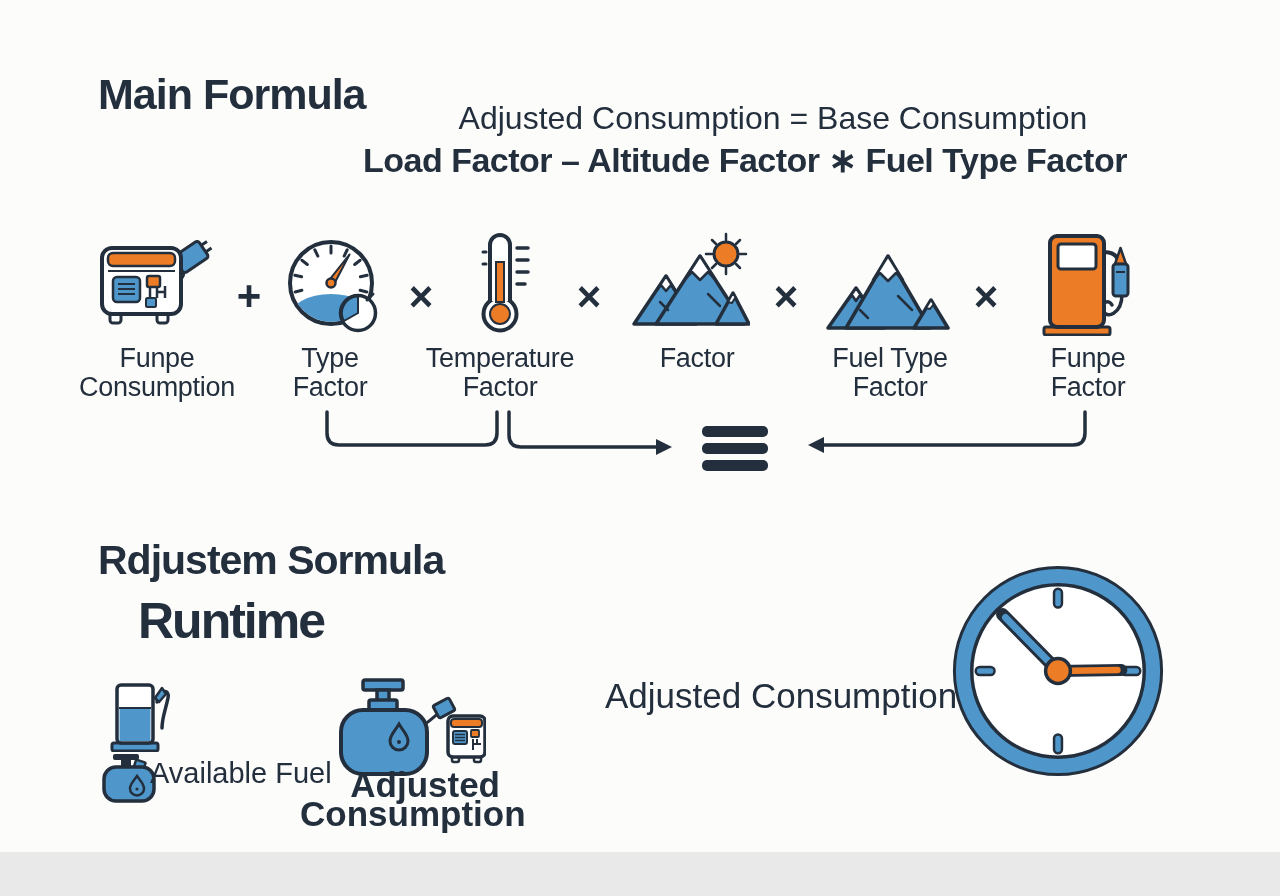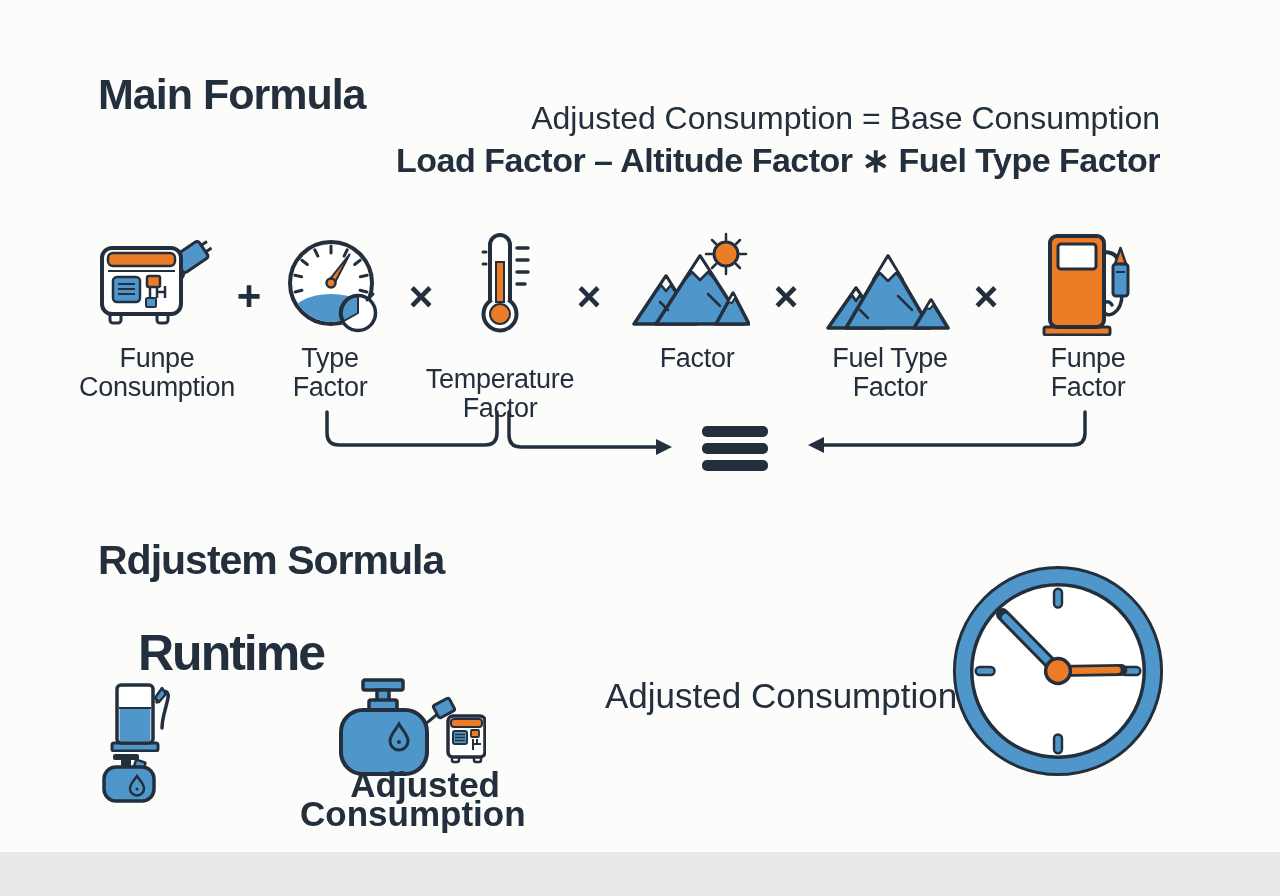--- a/index.html
+++ b/index.html
@@ -4,27 +4,27 @@
 <style>
   html,body{margin:0;padding:0;background:#e9e9e9;}
   .canvas{
     position:relative;width:1280px;height:852px;overflow:hidden;
     background:#FCFCFB;color:#232F3D;
     font-family:"Liberation Sans",sans-serif;
   }
   .abs{position:absolute;}
   .ctr{transform:translate(-50%,-50%);}
   .main-title{font-size:43px;font-weight:bold;letter-spacing:-1px;}
-  .formula-block{width:830px;text-align:right;line-height:1.28;}
+  .formula-block{width:830px;text-align:center;line-height:1.28;}
   .formula-l1{font-size:32px;padding-left:56px;}
   .formula-l2{font-size:34px;font-weight:bold;letter-spacing:-0.5px;}
   .term-label{width:200px;text-align:center;font-size:27px;line-height:29px;letter-spacing:-0.3px;}
   .op{font-size:42px;font-weight:600;line-height:1;}
   .h2-title{font-size:41px;font-weight:bold;letter-spacing:-1px;}
-  .runtime-line{display:flex;align-items:baseline;gap:16px;margin-top:32px;}
+  .runtime-line{display:flex;align-items:baseline;gap:16px;}
   .runtime-word{font-size:50px;font-weight:bold;letter-spacing:-2px;}
   .runtime-rest{font-size:37px;}
   .denominator{font-size:35px;}
   .fuel-label{font-size:29px;}
   .tank-label{width:200px;text-align:right;font-size:35px;line-height:29px;font-weight:bold;}
   svg{display:block;}
 </style>
 </head>
 <body>
 
@@ -153,21 +153,21 @@
   <span class="abs ctr op" style="left:986px;top:297px;">×</span>
 
   <div class="abs term-label" style="left:57px;top:344px;">
     <div>Funpe</div>
     <div>Consumption</div>
   </div>
   <div class="abs term-label" style="left:230px;top:344px;">
     <div>Type</div>
     <div>Factor</div>
   </div>
-  <div class="abs term-label" style="left:400px;top:344px;margin-top:21px;">
+  <div class="abs term-label" style="left:400px;top:344px;">
     <div>Temperature</div>
     <div>Factor</div>
   </div>
   <div class="abs term-label" style="left:597px;top:344px;">
     <div>Factor</div>
   </div>
   <div class="abs term-label" style="left:790px;top:344px;">
     <div>Fuel Type</div>
     <div>Factor</div>
   </div>
@@ -210,20 +210,21 @@
 
   <svg class="abs" style="left:101px;top:751px;" width="56" height="52" viewBox="0 0 56 52">
     <rect x="12" y="3" width="26" height="6" rx="2" fill="#232F3D"></rect>
     <rect x="20" y="8" width="10" height="9" fill="#232F3D"></rect>
     <rect x="34" y="10" width="10" height="7" rx="1" fill="#4F97CB" stroke="#232F3D" stroke-width="2.5" transform="rotate(18 39 13)"></rect>
     <rect x="3" y="16" width="50" height="34" rx="12" fill="#4F97CB" stroke="#232F3D" stroke-width="3.5"></rect>
     <path d="M36,25 C39.5,30 43,33 43,37.5 A7,7 0 1 1 29,37.5 C29,33 32.5,30 36,25 Z" fill="none" stroke="#232F3D" stroke-width="2.5"></path>
     <circle cx="36" cy="38" r="1.6" fill="#232F3D"></circle>
   </svg>
 
+  <div class="abs fuel-label" style="left:150px;top:757px;">Available Fuel</div>
 
   <svg class="abs" style="left:336px;top:678px;" width="150" height="100" viewBox="0 0 150 100">
     <path d="M89,46 C98,40 100,36 106,33" stroke="#232F3D" stroke-width="3" fill="none" stroke-linecap="round"></path>
     <g transform="translate(108,30) rotate(-28)">
       <rect x="-9" y="-7" width="18" height="14" rx="2" fill="#4F97CB" stroke="#232F3D" stroke-width="3"></rect>
     </g>
     <rect x="27" y="2" width="40" height="10" rx="2" fill="#4F97CB" stroke="#232F3D" stroke-width="3.5"></rect>
     <rect x="41" y="12" width="12" height="12" fill="#4F97CB" stroke="#232F3D" stroke-width="3.5"></rect>
     <rect x="33" y="22" width="28" height="12" rx="2" fill="#4F97CB" stroke="#232F3D" stroke-width="3.5"></rect>
     <rect x="5" y="32" width="86" height="64" rx="22" fill="#4F97CB" stroke="#232F3D" stroke-width="4"></rect>

